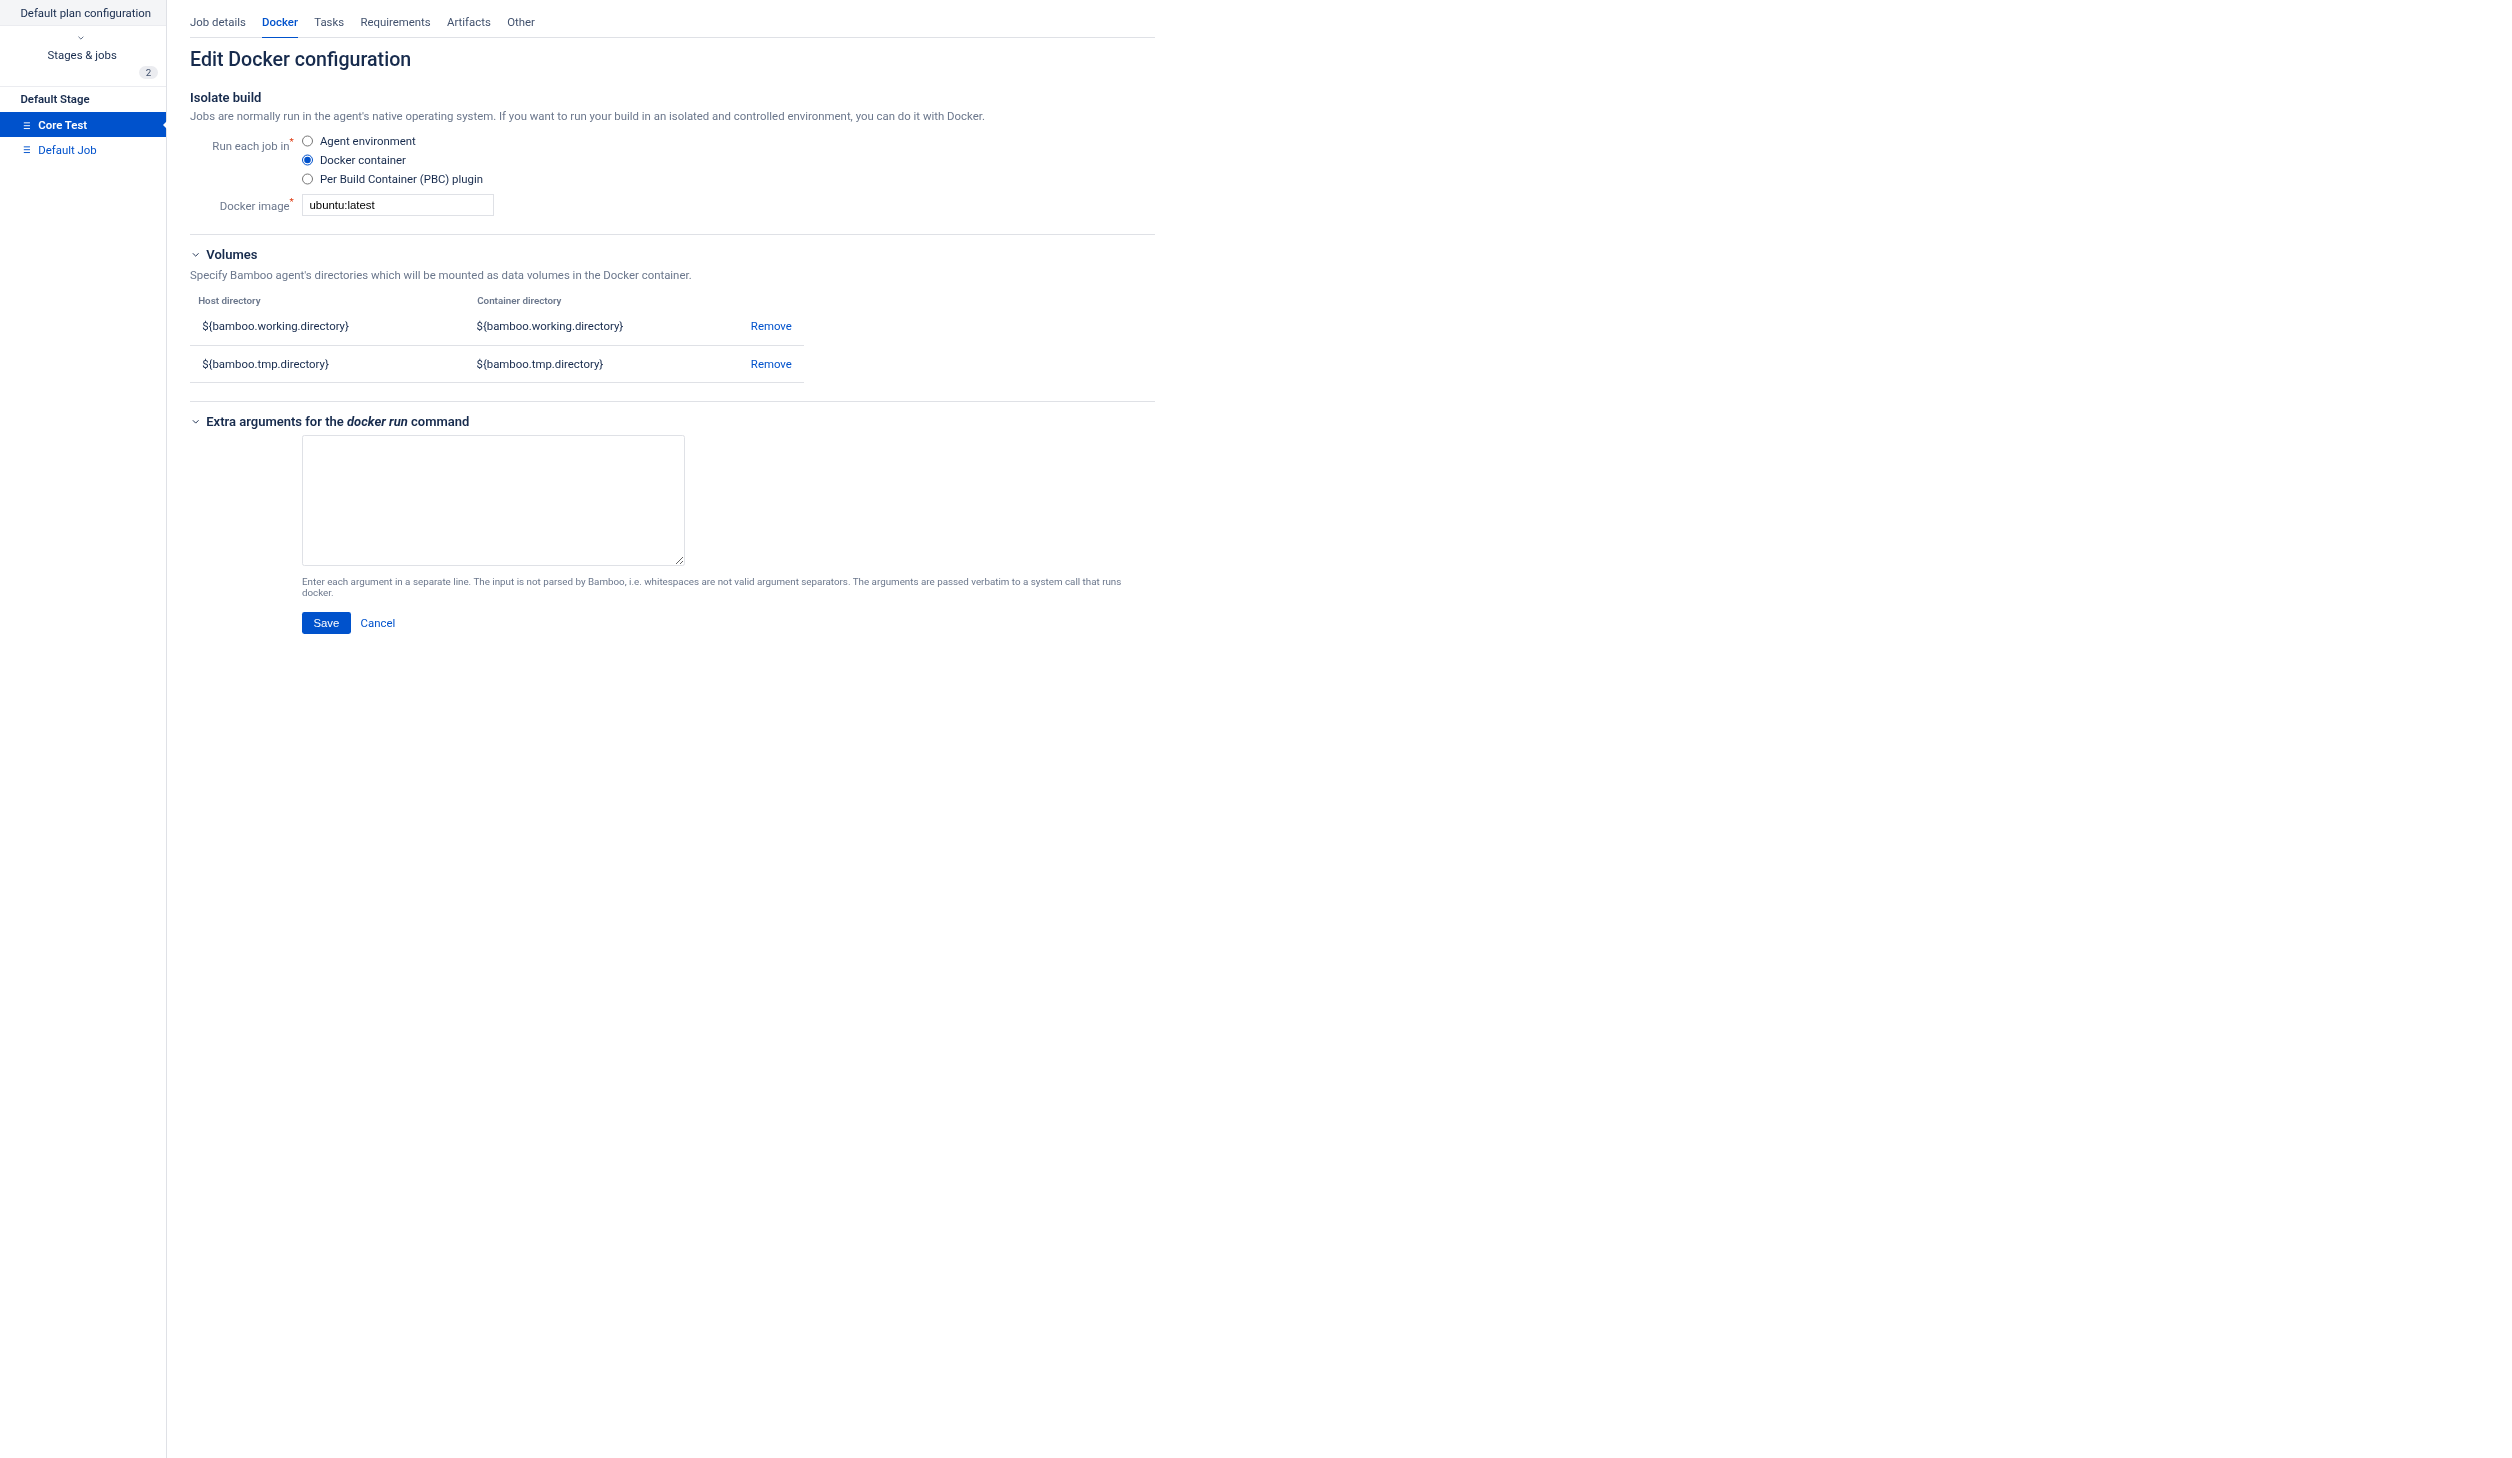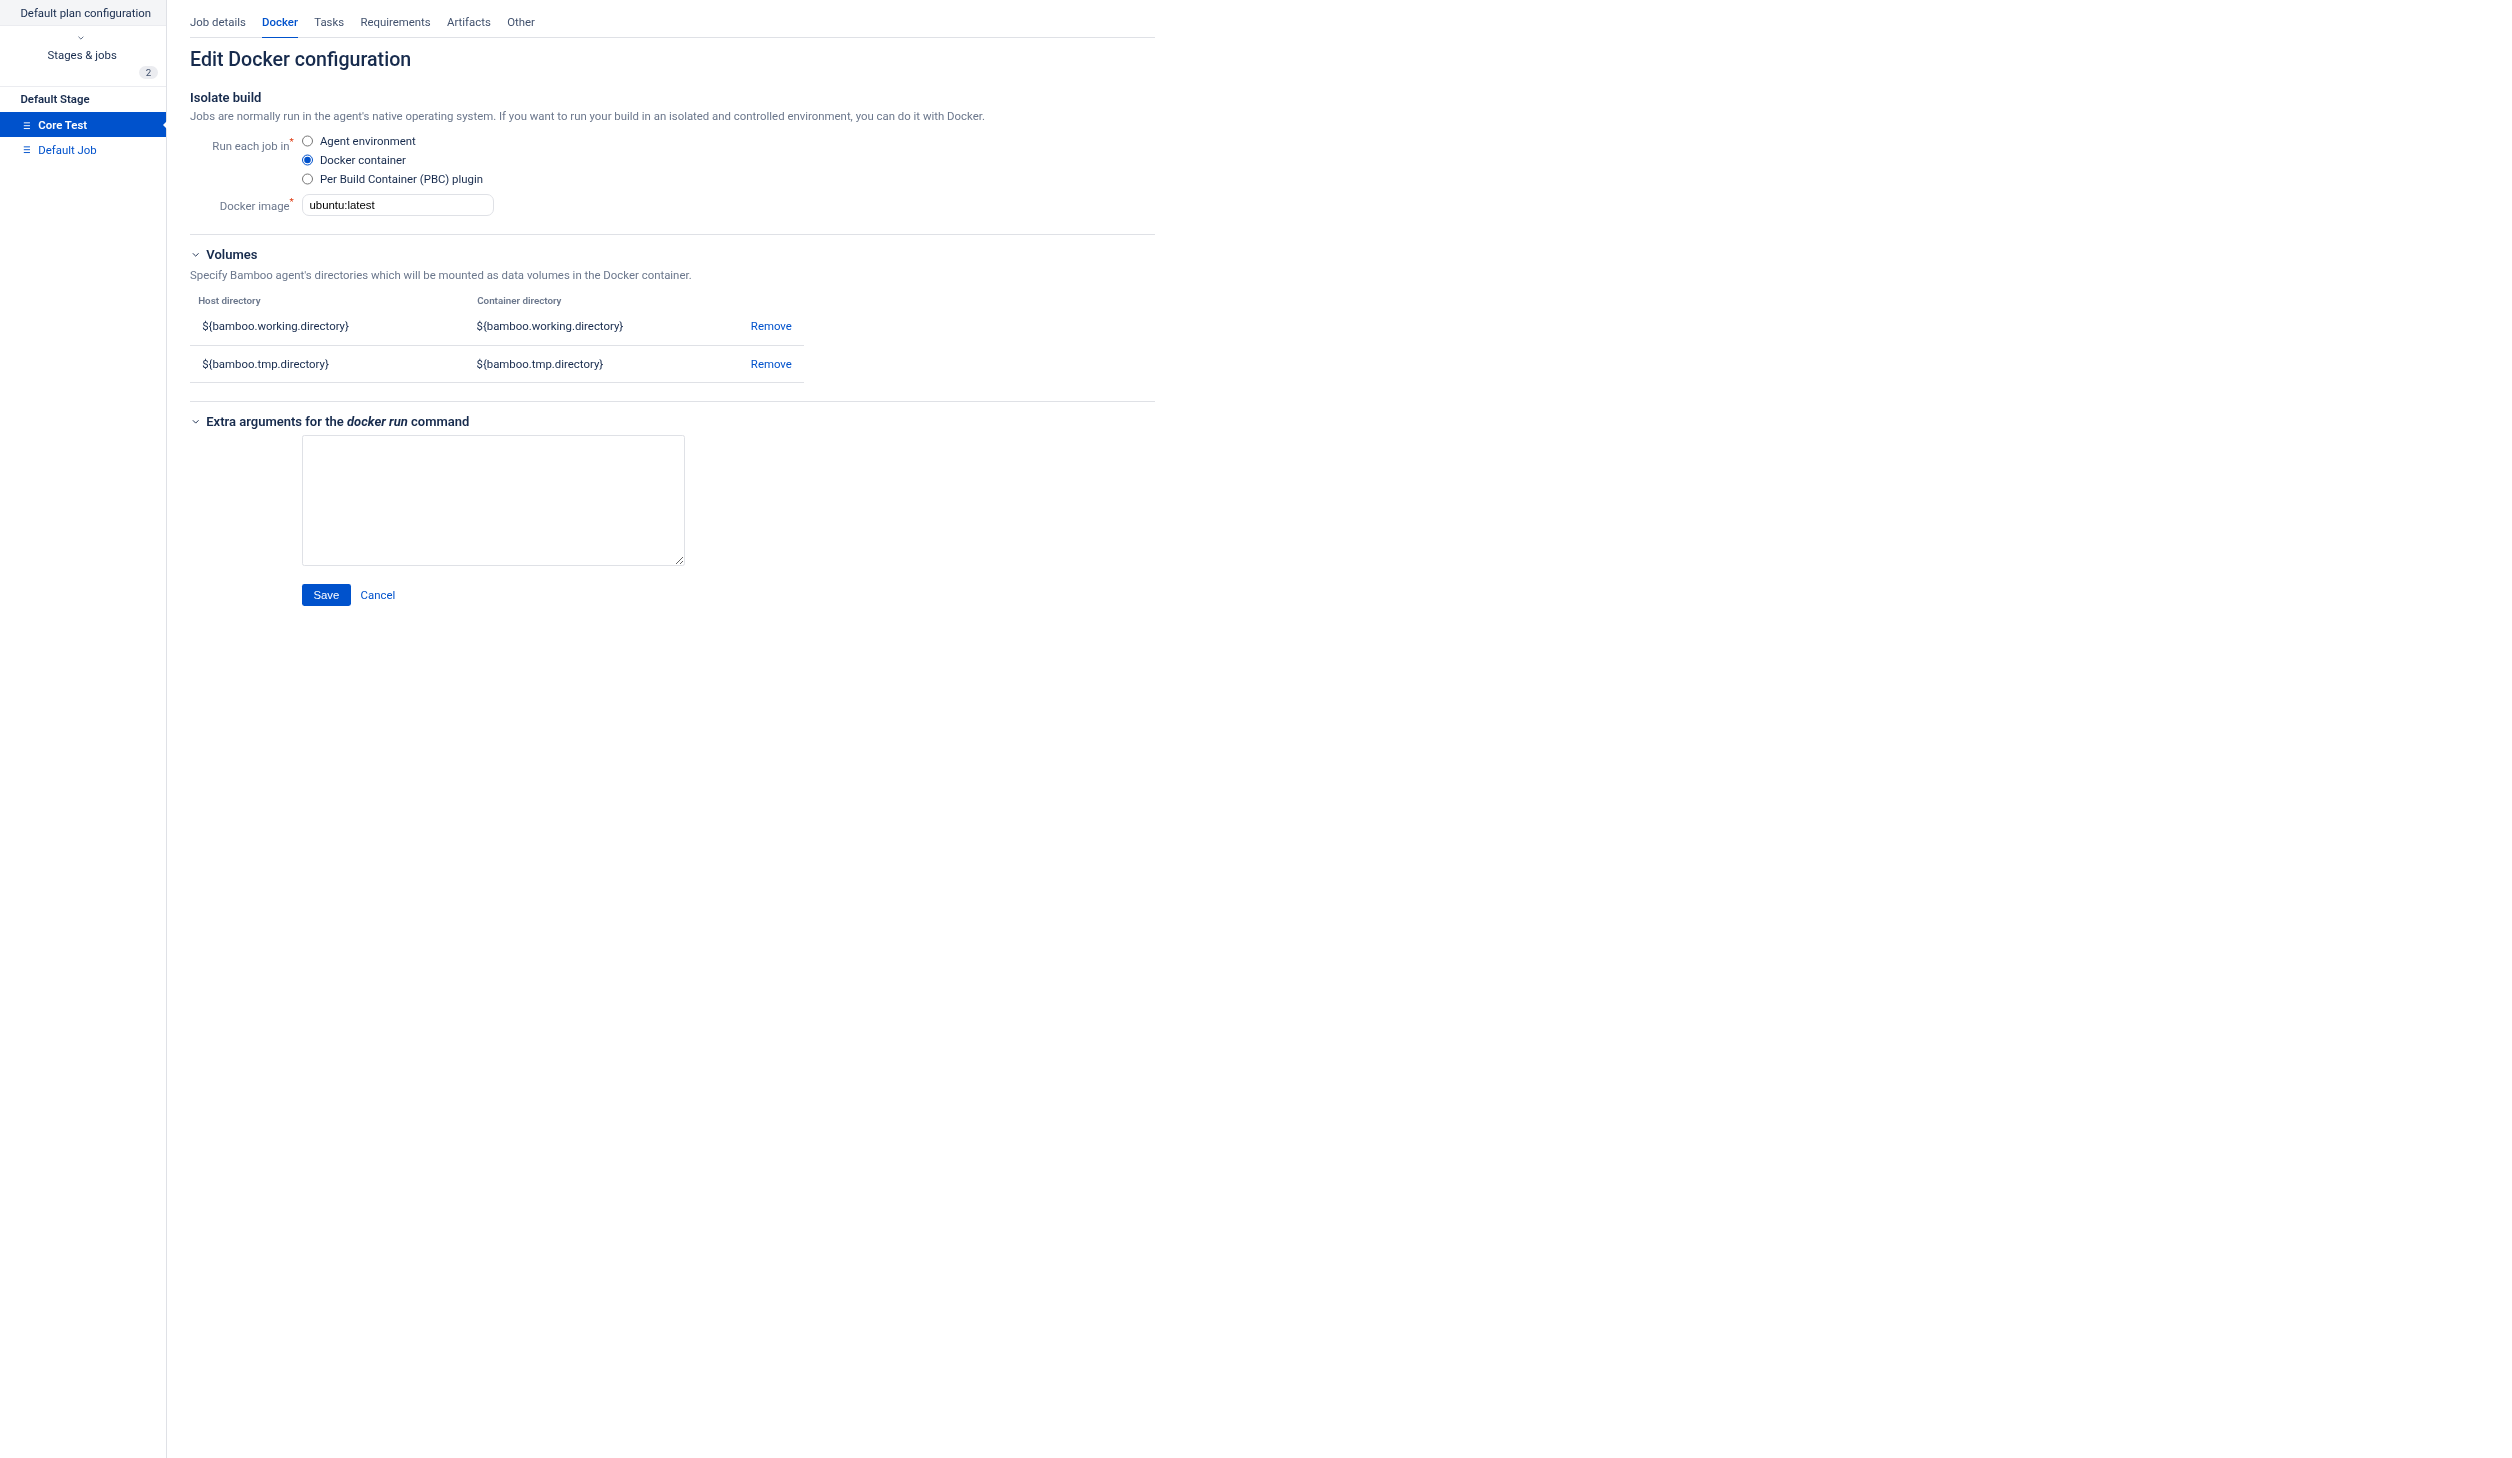--- a/index.html
+++ b/index.html
@@ -123,21 +123,21 @@
   color: #6B778C;
   font-size: 11.4px;
   flex-shrink: 0;
 }
 .req { color: #DE350B; font-size: 9.8px; vertical-align: super; }
 .radio-group { display: flex; flex-direction: column; gap: 4.9px; }
 .radio-opt { display: flex; align-items: center; gap: 6.5px; font-size: 11.4px; }
 input[type=radio] { accent-color: #0052CC; width: 11.4px; height: 11.4px; }
 input[type=text].field {
   border: 0.8px solid #DFE1E6;
-  border-radius: 7px;
+  border-radius: 0;
   padding: 4.1px 6.5px;
   font-size: 11.4px;
   width: 192px;
 }
 hr.sep { border: none; border-top: 0.8px solid #DFE1E6; margin: 18px 0 11.4px 0; }
 
 .collapsible-header {
   display: flex;
   align-items: center;
   gap: 4.9px;
@@ -341,20 +341,21 @@
     </span>
     <span>
       <span>Extra arguments for the </span><span class="italic">docker run</span><span> command</span>
     </span>
   </div>
 
   <div class="form-row" style="margin-top:4.9px;">
     <div class="form-label"></div>
     <div>
       <textarea class="extra" style=""></textarea>
+      <div class="hint">Enter each argument in a separate line. The input is not parsed by Bamboo, i.e. whitespaces are not valid argument separators. The arguments are passed verbatim to a system call that runs docker.</div>
       <div class="actions">
         <button class="btn-primary">Save</button>
         <span class="link">Cancel</span>
       </div>
     </div>
   </div>
 
 </div>
 
 

